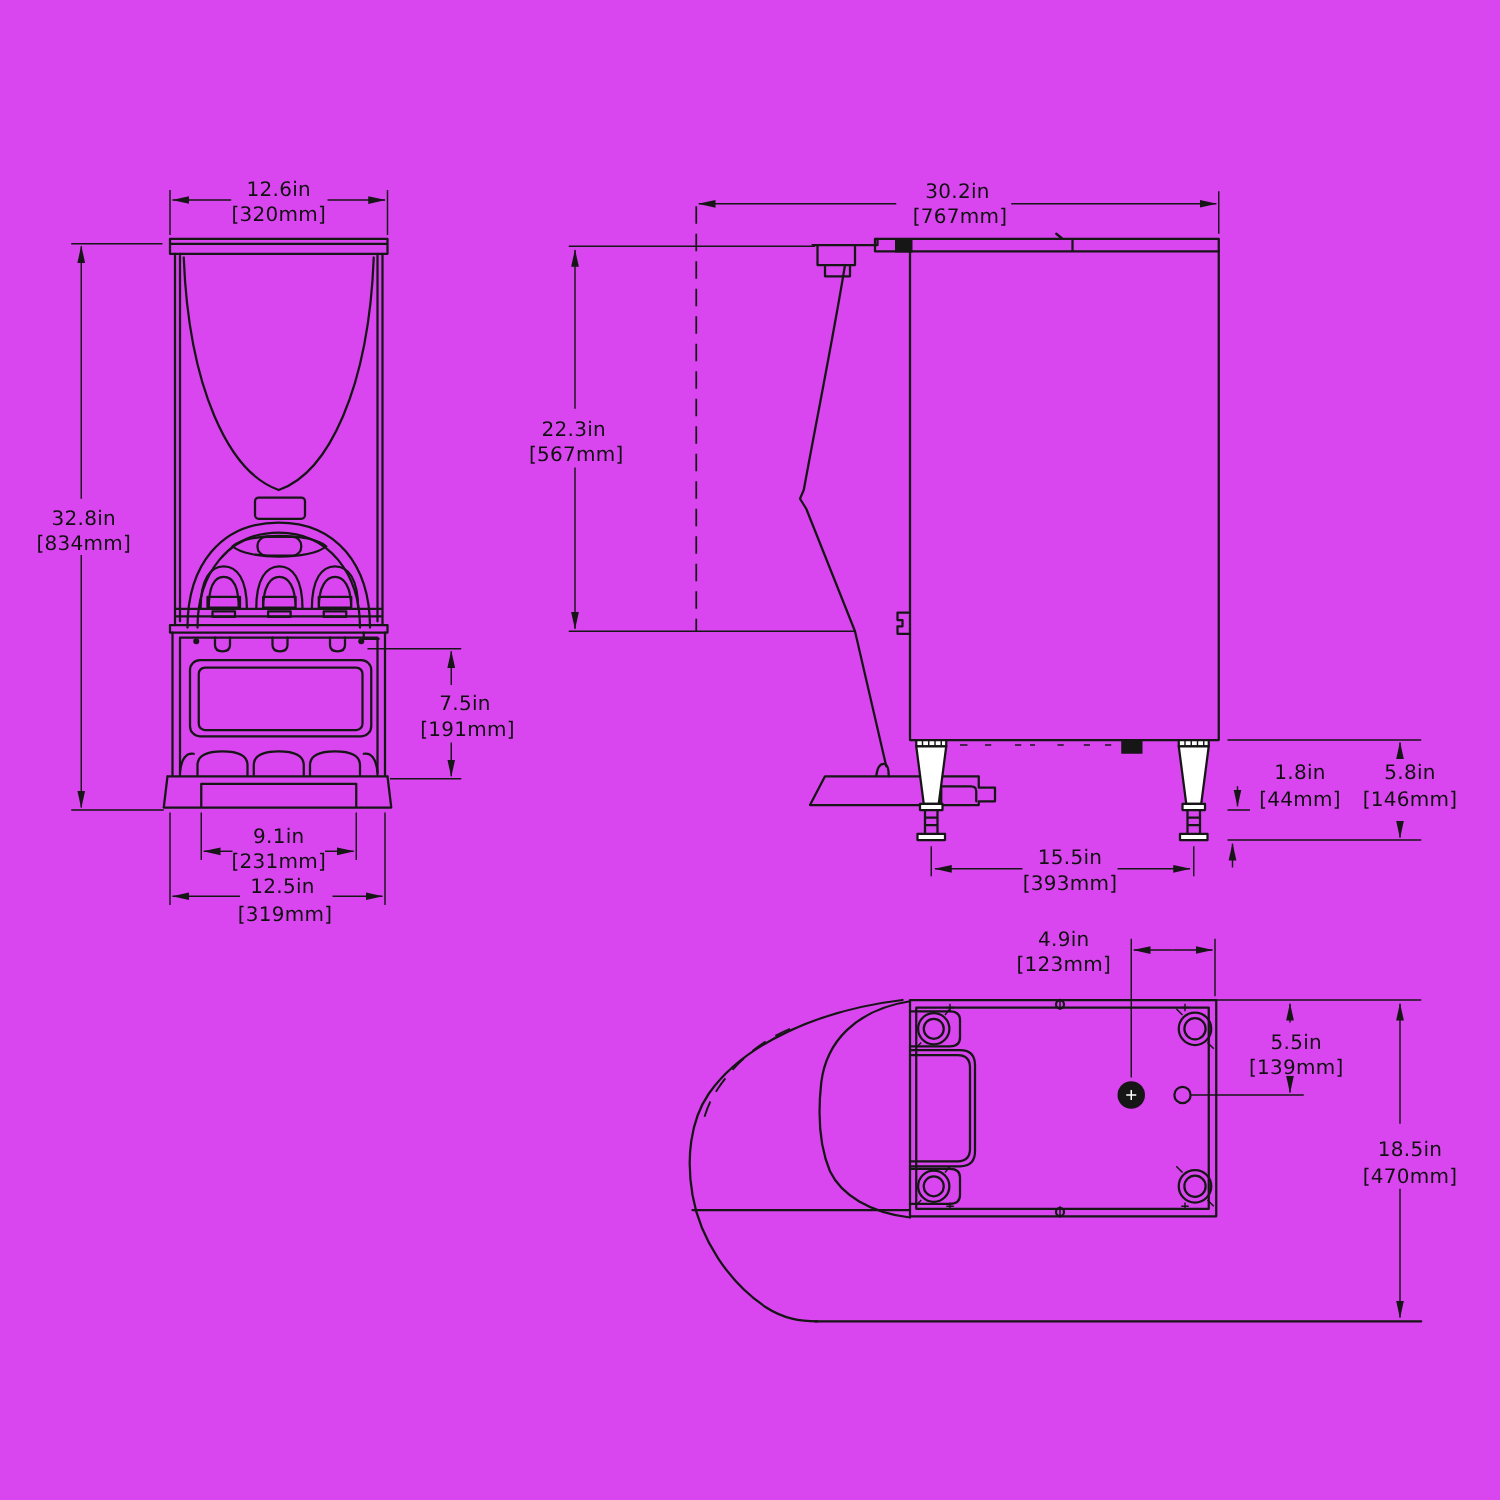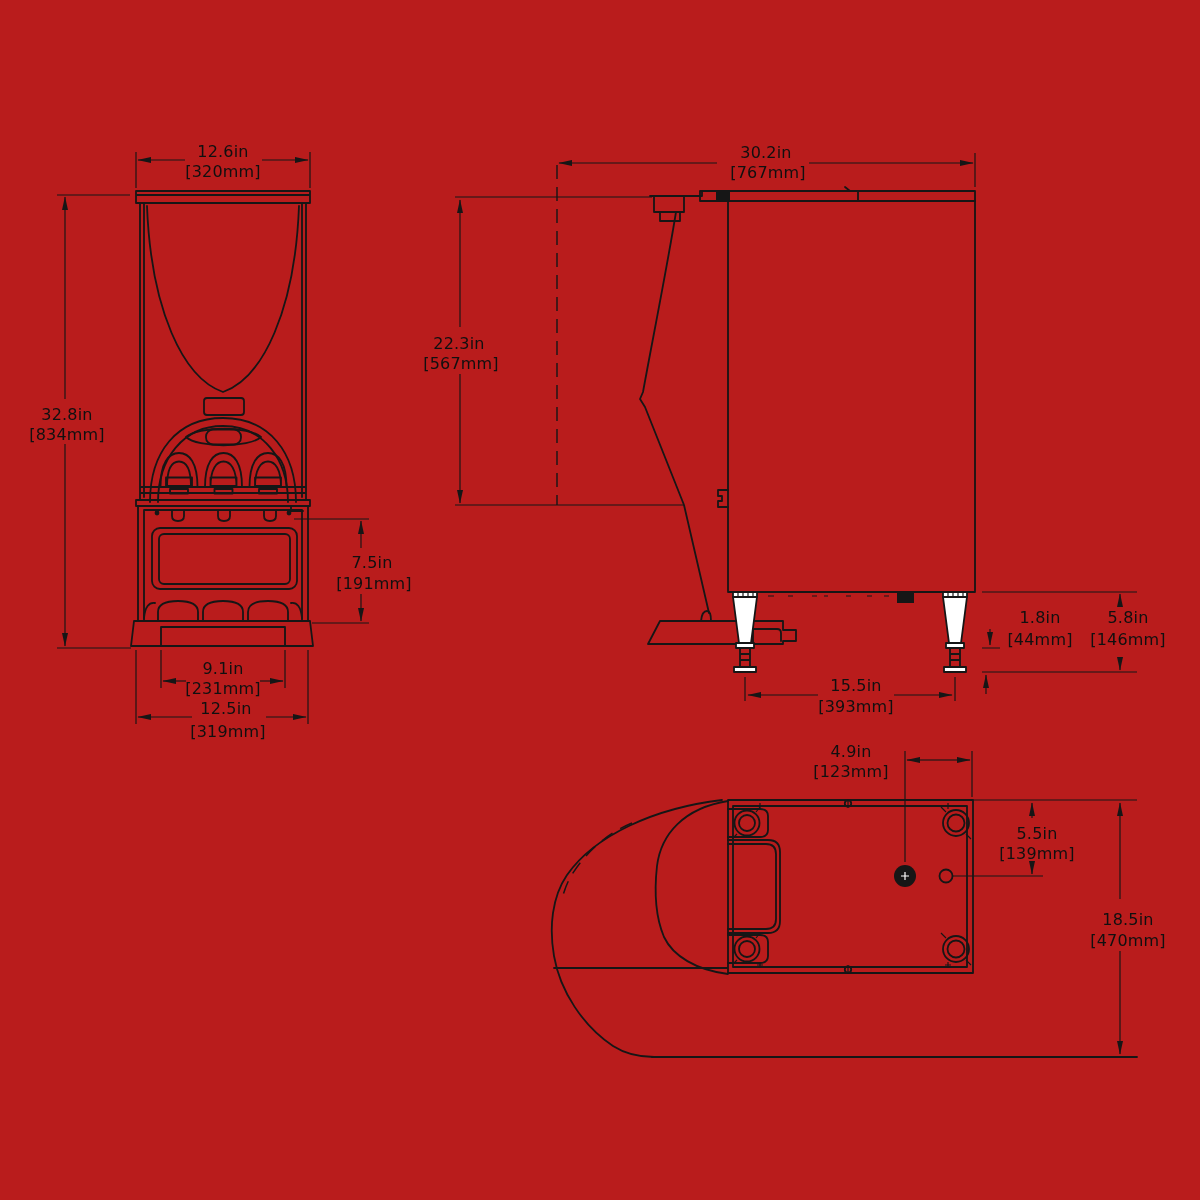--- a/index.html
+++ b/index.html
@@ -1,16 +1,16 @@
 <!DOCTYPE html>
 <html><head>
 <meta charset="utf-8">
 <style>
   html,body{margin:0;padding:0;background:#ffffff;}
-  .page{width:1200px;height:1200px;background:#b91c1c;position:relative;overflow:hidden;}
+  .page{width:1200px;height:1200px;background:#d946ef;position:relative;overflow:hidden;}
   svg{display:block;}
   .o{stroke:#161616;stroke-width:1.8;fill:none;stroke-linecap:round;stroke-linejoin:round;}
   .ow{stroke:#161616;stroke-width:1.8;fill:#ffffff;stroke-linejoin:round;}
   .d{stroke:#161616;stroke-width:1.15;fill:none;stroke-linecap:butt;}
   .dsh{stroke:#161616;stroke-width:1.4;fill:none;stroke-dasharray:14 8;}
   .dsh2{stroke:#161616;stroke-width:1.5;fill:none;stroke-dasharray:13 9;}
   .blk{fill:#161616;stroke:none;}
   .wht{stroke:#ffffff;stroke-width:1.2;fill:none;}
   text{fill:#101010;font-family:"DejaVu Sans","Liberation Sans",sans-serif;font-size:16px;text-anchor:middle;letter-spacing:.2px;}
 </style>

